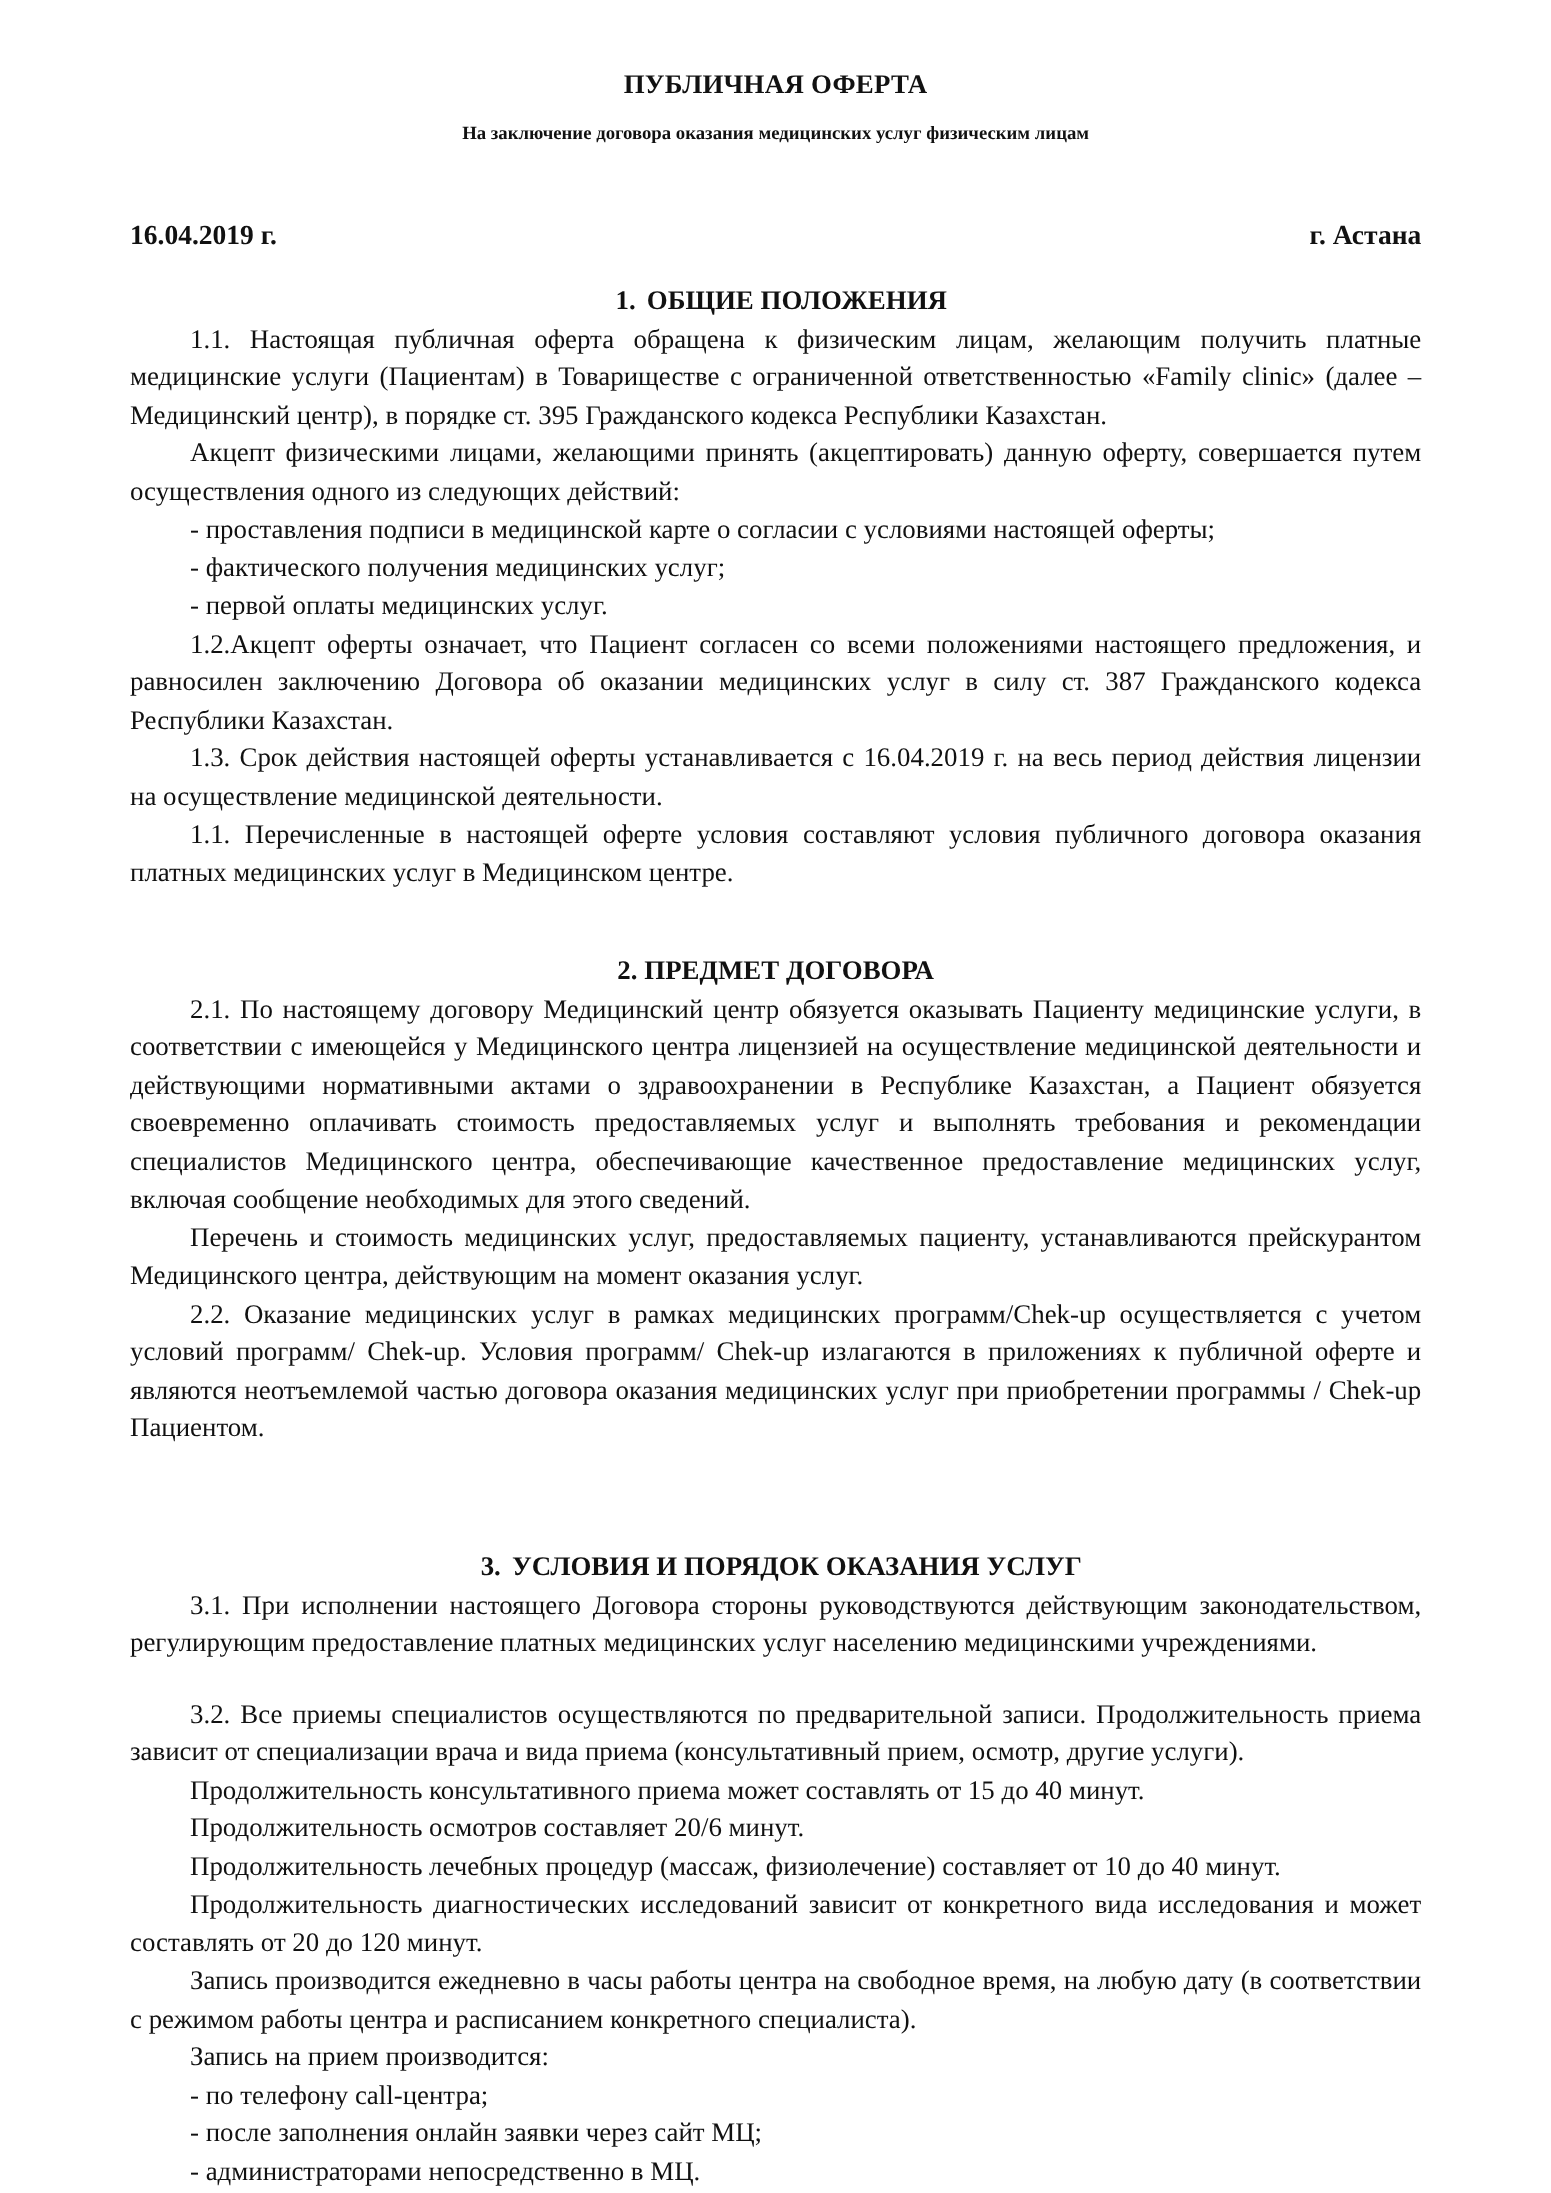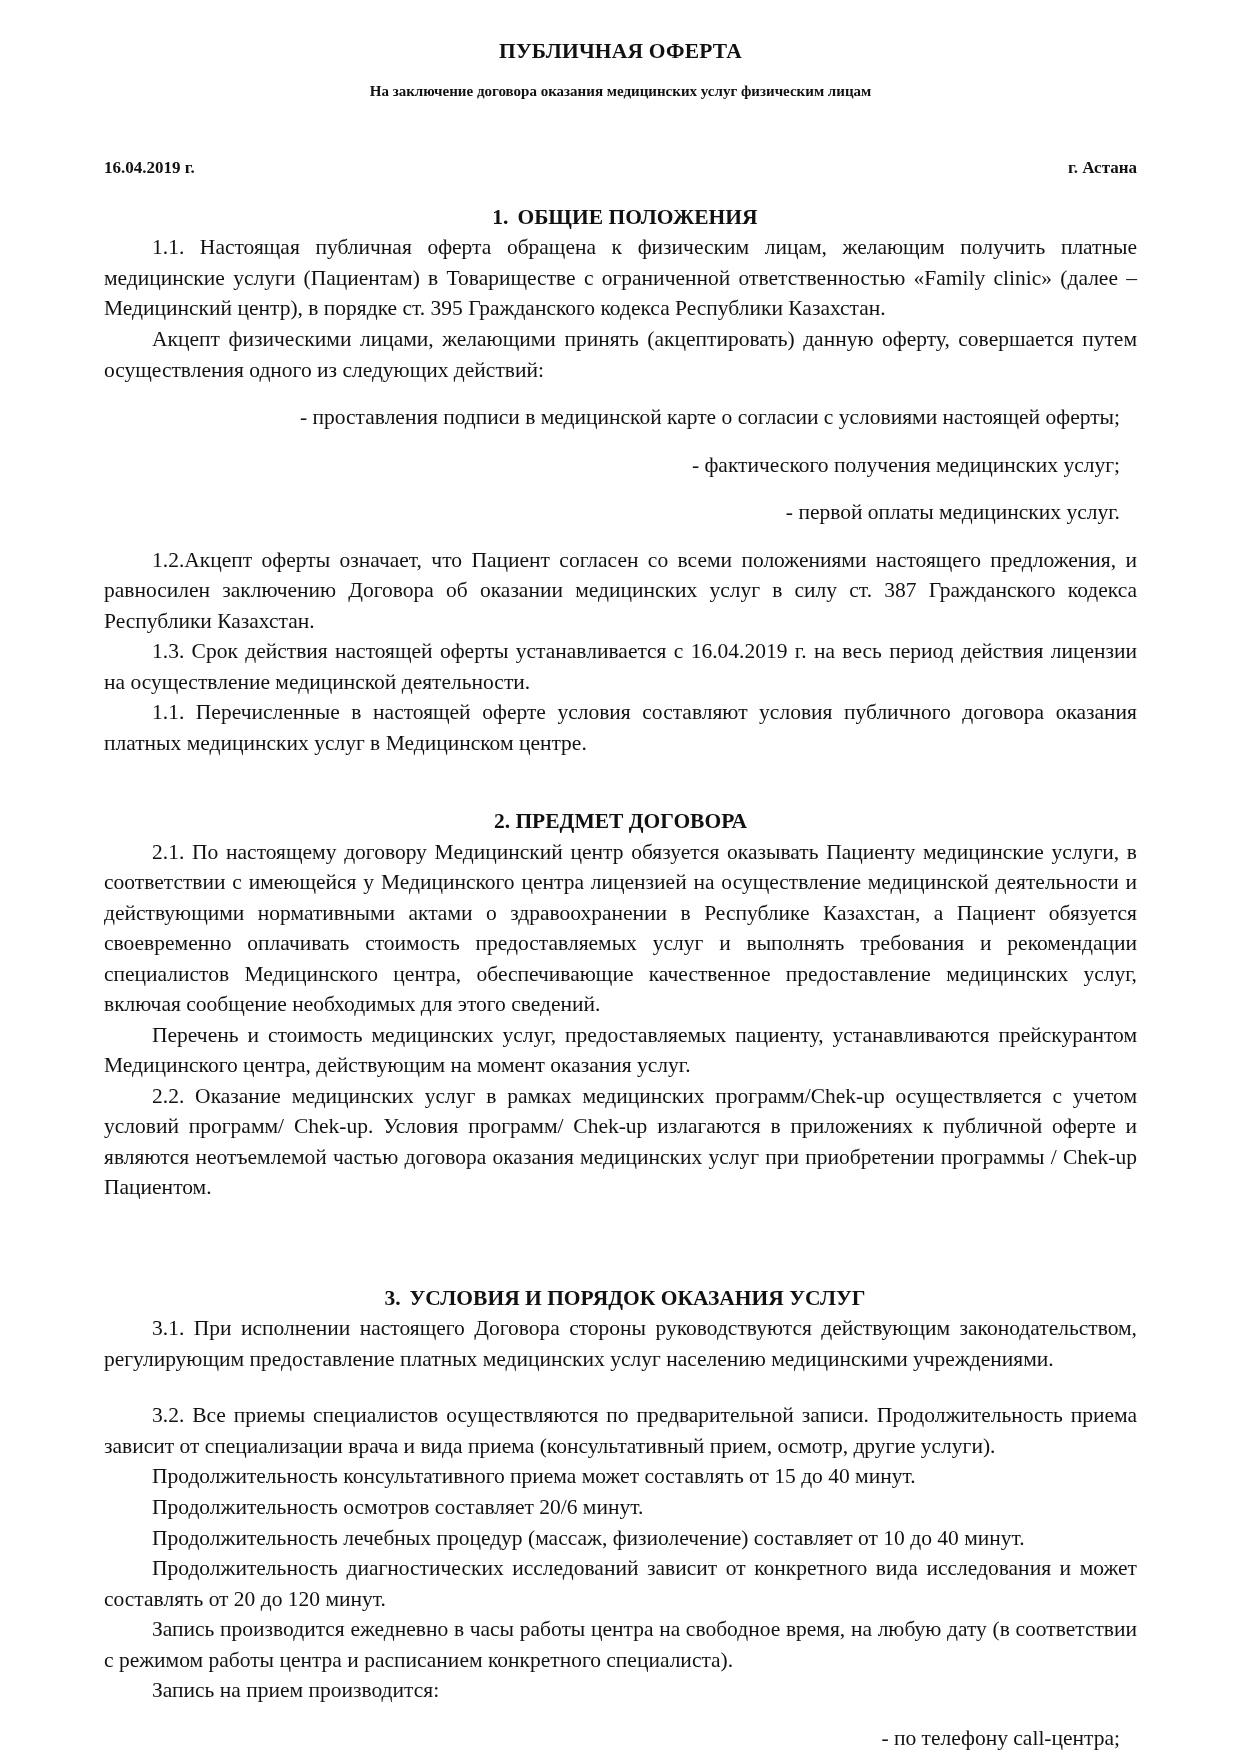--- a/index.html
+++ b/index.html
@@ -13,21 +13,21 @@
     height: 1754px;
     font-family: "Liberation Serif", "DejaVu Serif", serif;
     color: #111111;
     -webkit-font-smoothing: antialiased;
   }
   .page {
     position: relative;
     width: 1241px;
     height: 1754px;
     box-sizing: border-box;
-    padding: 28px 104px 40px 104px;
+    padding: 44px 104px 40px 104px;
     background: #ffffff;
   }
   .doc {
     width: 1033px;
     font-size: 21.5px;
     line-height: 1.42;
     text-align: justify;
     text-justify: inter-word;
   }
 
@@ -49,21 +49,21 @@
     margin: 0;
     text-align: center;
   }
 
   .meta-row {
     display: flex;
     justify-content: space-between;
     align-items: baseline;
     margin-top: 54px;
     font-weight: bold;
-    font-size: 17px;
+    font-size: 22px;
   }
   .meta-date { text-align: left; }
   .meta-city { text-align: right; }
 
   .section-heading {
     text-align: center;
     font-weight: bold;
     font-size: 21.5px;
     margin: 22px 0 0 0;
   }
@@ -73,23 +73,23 @@
   }
   .section-heading.tight { margin-top: 22px; }
 
   
   p.para {
     margin: 0;
     text-indent: 48px;
     text-align: justify;
   }
   p.bullet {
-    margin: 17px;
+    margin: 0;
     text-indent: 48px;
-    text-align: right;
+    text-align: left;
   }
   p.plain {
     margin: 0;
     text-indent: 48px;
     text-align: left;
   }
   .b { font-weight: normal; }
   .gap-md { height: 26px; }
   .gap-xl { height: 58px; }
 </style>

